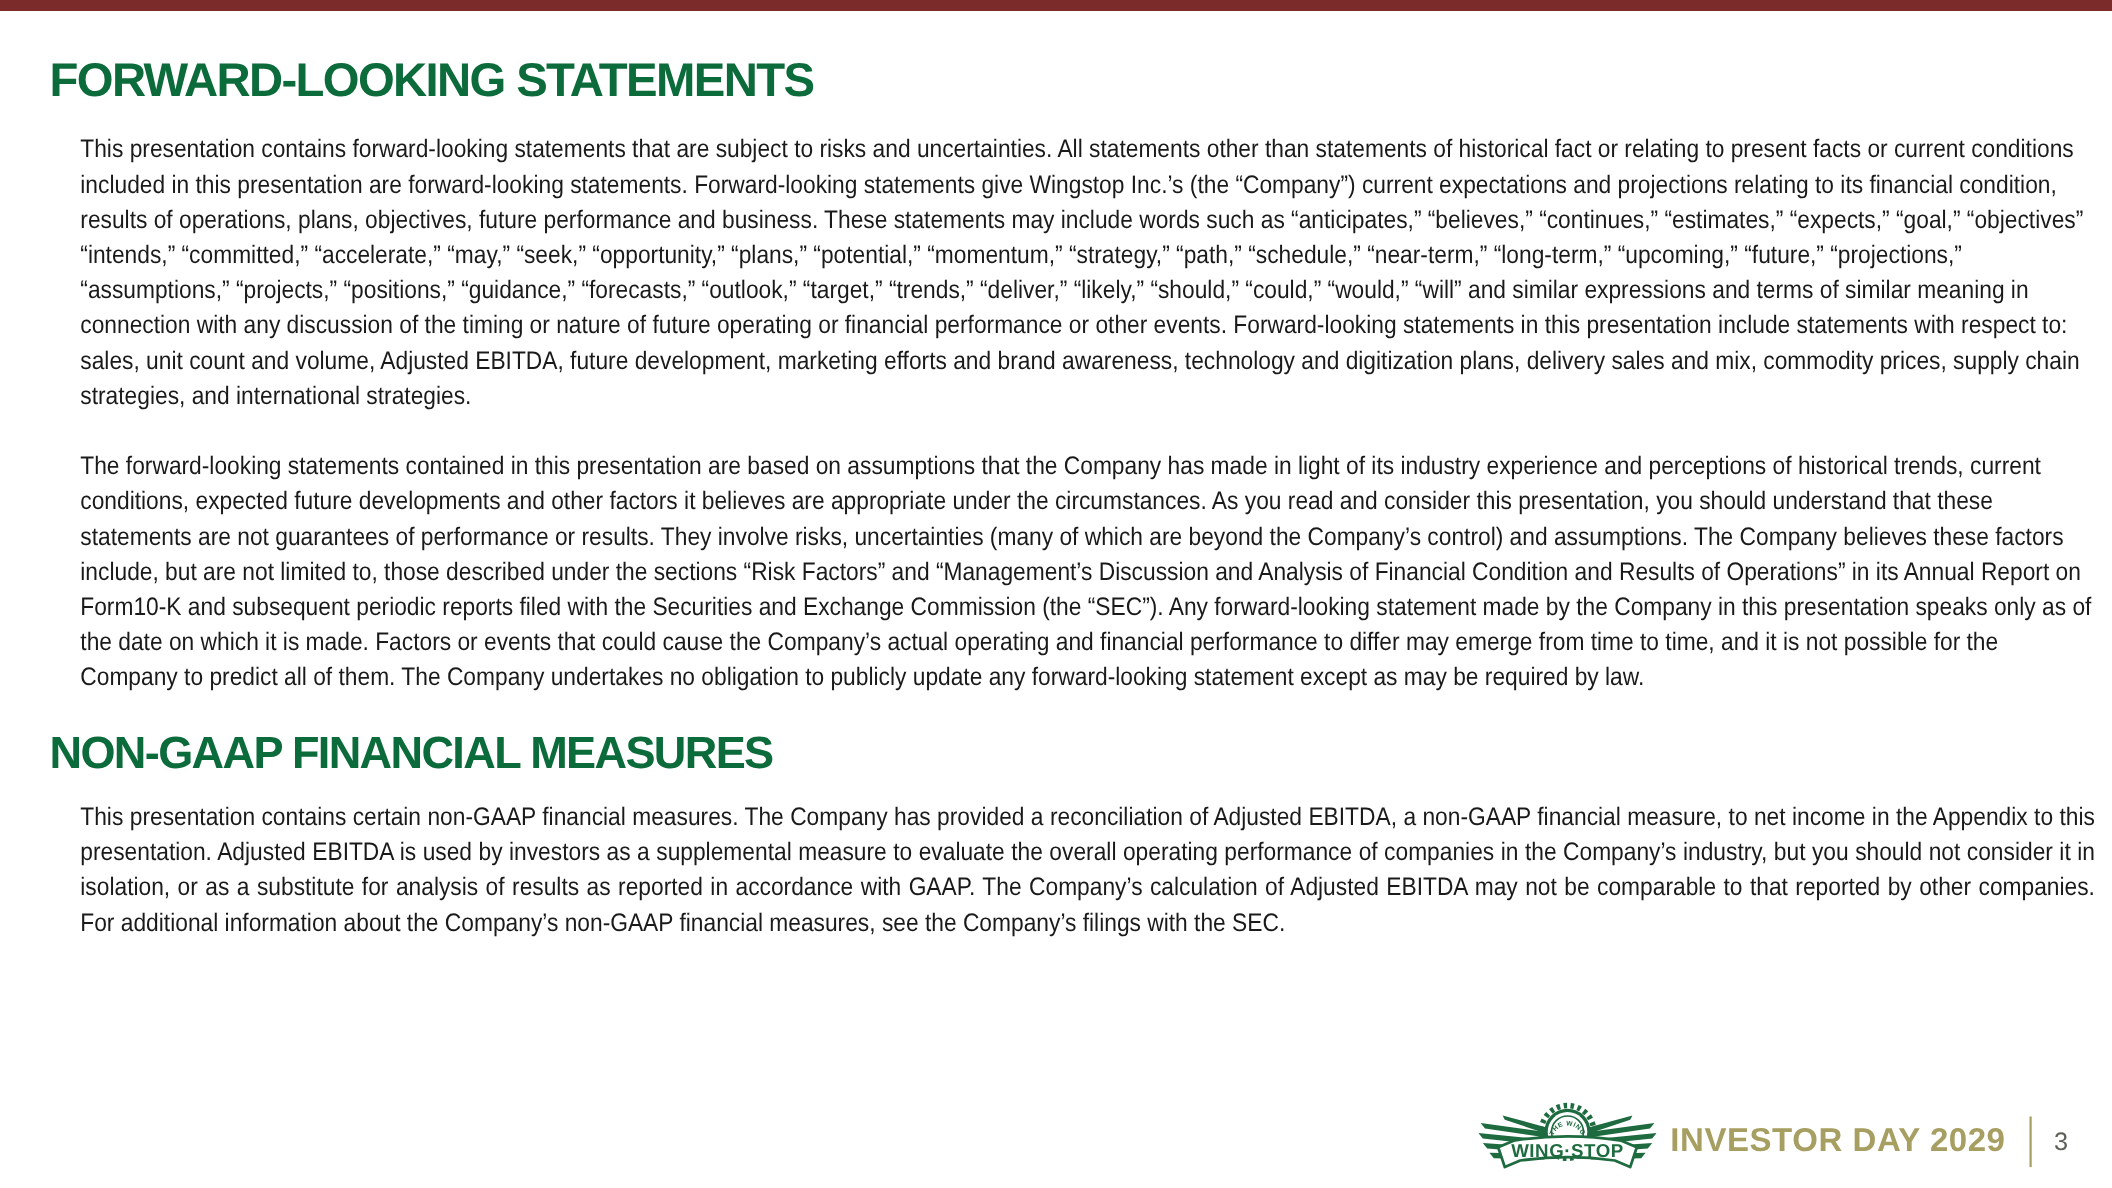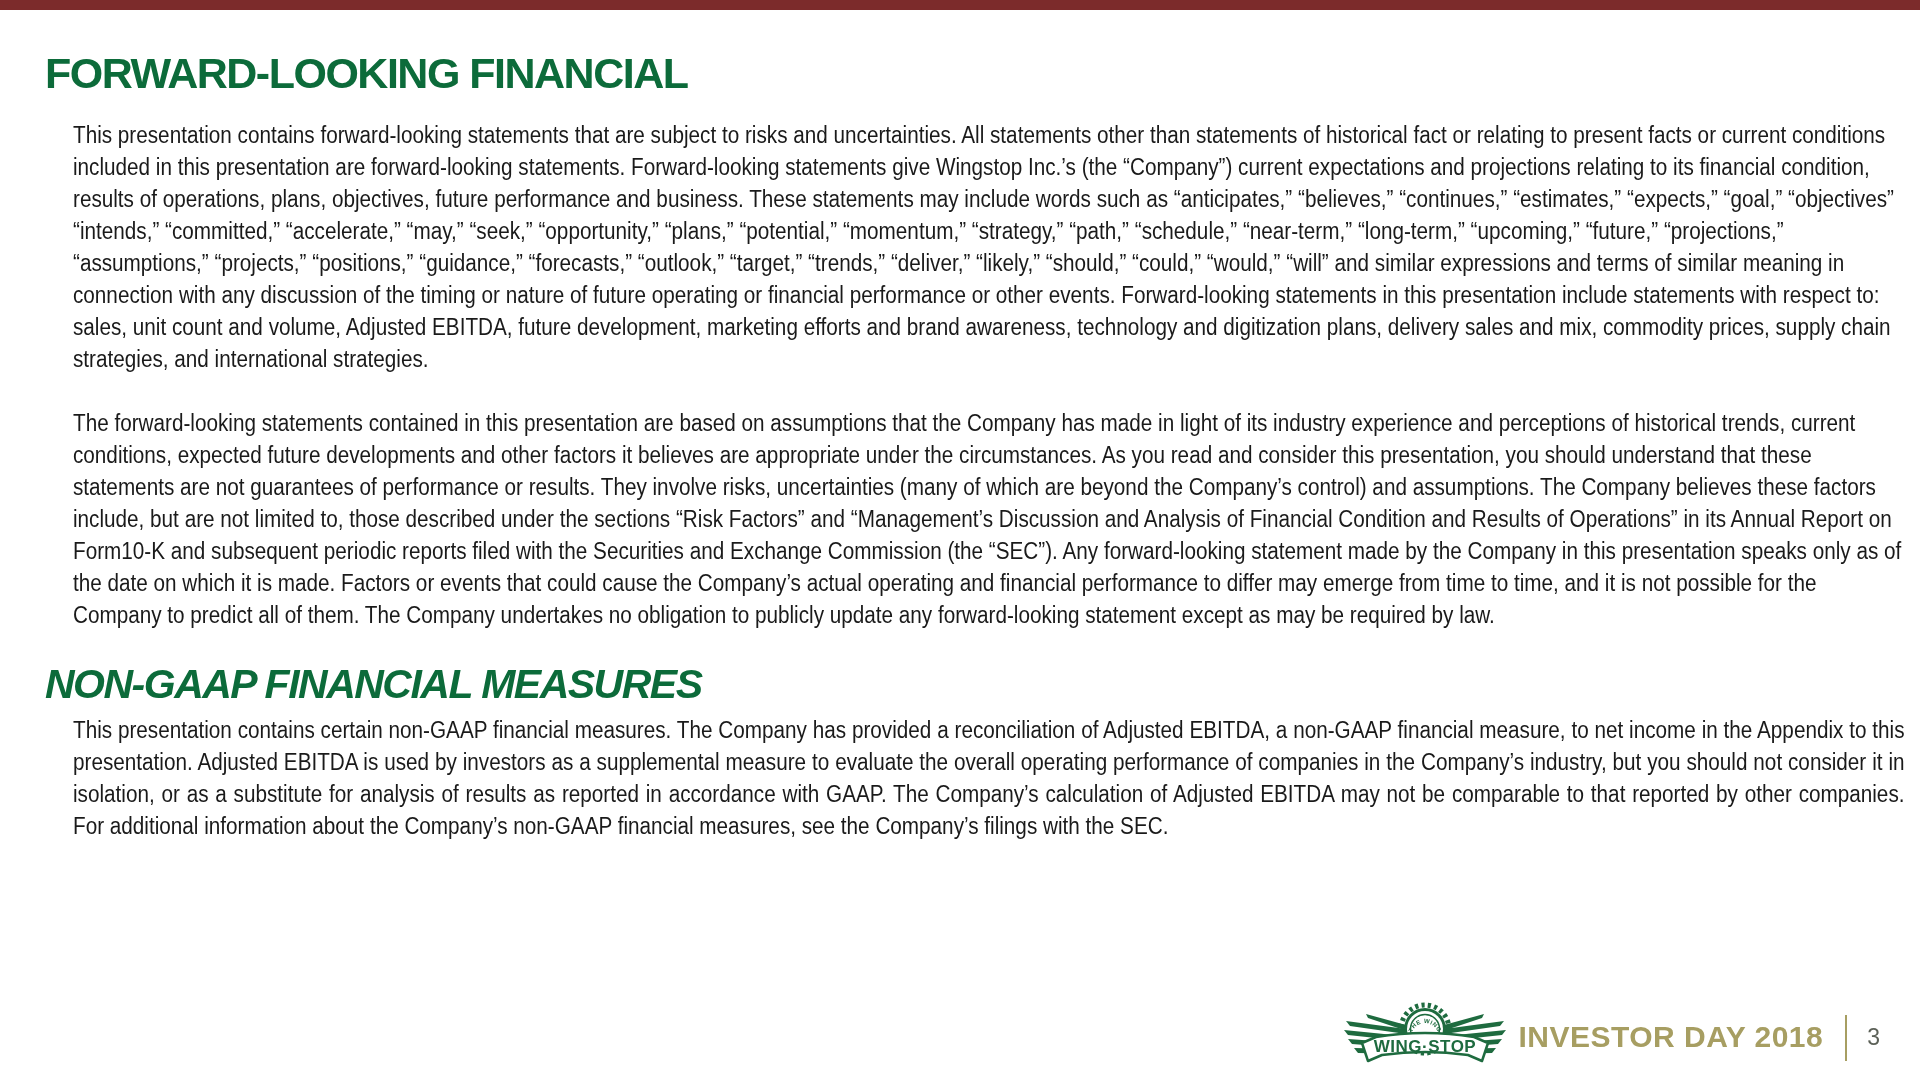--- a/index.html
+++ b/index.html
@@ -22,23 +22,22 @@
   h1.sec-heading {
     margin: 0 0 24px 0;
     font-size: 43px;
     line-height: 43px;
     font-weight: bold;
     letter-spacing: -1.5px;
     color: var(--heading_green, #0c6b3a);
   }
   h1.sec-heading.second {
     margin-top: 14px;
-    margin-bottom: 8px;
+    margin-bottom: 20px;
     font-size: 41px;
-    font-style: italic;
   }
   .para-wrap {
     width: 1832px;
     overflow: visible;
     margin-left: 28px;
   }
   p.body-para {
     margin: 0 0 32px 0;
     width: 2035px;
     transform: scaleX(0.9);
@@ -77,21 +76,21 @@
     padding-bottom: 2px;
   }
 </style>
 </head>
 <body>
 
 <div class="top-bar"></div>
 
 <div class="content">
 
-  <h1 class="sec-heading">FORWARD-LOOKING FINANCIAL</h1>
+  <h1 class="sec-heading">FORWARD-LOOKING STATEMENTS</h1>
 
   <div class="para-wrap">
     <p class="body-para">This presentation contains forward-looking statements that are subject to risks and uncertainties. All statements other than statements of historical fact or relating to present facts or current conditions included in this presentation are forward-looking statements. Forward-looking statements give Wingstop Inc.’s (the “Company”) current expectations and projections relating to its financial condition, results of operations, plans, objectives, future performance and business. These statements may include words such as “anticipates,” “believes,” “continues,” “estimates,” “expects,” “goal,” “objectives” “intends,” “committed,” “accelerate,” “may,” “seek,” “opportunity,” “plans,” “potential,” “momentum,” “strategy,” “path,” “schedule,” “near-term,” “long-term,” “upcoming,” “future,” “projections,” “assumptions,” “projects,” “positions,” “guidance,” “forecasts,” “outlook,” “target,” “trends,” “deliver,” “likely,” “should,” “could,” “would,” “will” and similar expressions and terms of similar meaning in connection with any discussion of the timing or nature of future operating or financial performance or other events.  Forward-looking statements in this presentation include statements with respect to: sales, unit count and volume, Adjusted EBITDA, future development, marketing efforts and brand awareness, technology and digitization plans, delivery sales and mix, commodity prices, supply chain strategies, and international strategies.</p>
     <p class="body-para">The forward-looking statements contained in this presentation are based on assumptions that the Company has made in light of its industry experience and perceptions of historical trends, current conditions, expected future developments and other factors it believes are appropriate under the circumstances. As you read and consider this presentation, you should understand that these statements are not guarantees of performance or results. They involve risks, uncertainties (many of which are beyond the Company’s control) and assumptions. The Company believes these factors include, but are not limited to, those described under the sections “Risk Factors” and “Management’s Discussion and Analysis of Financial Condition and Results of Operations” in its Annual Report on Form10-K and subsequent periodic reports filed with the Securities and Exchange Commission (the “SEC”). Any forward-looking statement made by the Company in this presentation speaks only as of the date on which it is made. Factors or events that could cause the Company’s actual operating and financial performance to differ may emerge from time to time, and it is not possible for the Company to predict all of them. The Company undertakes no obligation to publicly update any forward-looking statement except as may be required by law.</p>
   </div>
 
   <h1 class="sec-heading second">NON-GAAP FINANCIAL MEASURES</h1>
 
   <div class="para-wrap">
     <p class="body-para justified">This presentation contains certain non-GAAP financial measures. The Company has provided a reconciliation of Adjusted EBITDA, a non-GAAP financial measure, to net income in the Appendix to this presentation. Adjusted EBITDA is used by investors as a supplemental measure to evaluate the overall operating performance of companies in the Company’s industry, but you should not consider it in isolation, or as a substitute for analysis of results as reported in accordance with GAAP. The Company’s calculation of Adjusted EBITDA may not be comparable to that reported by other companies. For additional information about the Company’s non-GAAP financial measures, see the Company’s filings with the SEC.</p>
@@ -129,19 +128,19 @@
       <path id="arcBottom" d="M 67,33 A 14,14 0 0 0 95,33" fill="none"></path>
       <text font-size="5.5" font-weight="bold" fill="#1e6b3f" font-family="Liberation Sans, sans-serif" letter-spacing="0.5">
         <textPath href="#arcBottom" startOffset="50%" text-anchor="middle">EXPERTS</textPath>
       </text>
 
       <path d="M 18,44 L 32,38 Q 81,30 130,38 L 144,44 L 138,62 L 124,56 Q 81,50 38,56 L 24,62 Z" fill="#ffffff" stroke="#1e6b3f" stroke-width="2.5" stroke-linejoin="round"></path>
       <text x="81" y="53" text-anchor="middle" font-size="17" font-weight="bold" fill="#1e6b3f" font-family="Liberation Sans, sans-serif" letter-spacing="0.5">WING·STOP</text>
     </svg>
   </div>
 
-  <div class="event-label">INVESTOR DAY 2018</div>
+  <div class="event-label">INVESTOR DAY 2029</div>
 
   <div class="footer-divider"></div>
 
   <div class="page-number">3</div>
 
 </div>
 
 </body></html>

